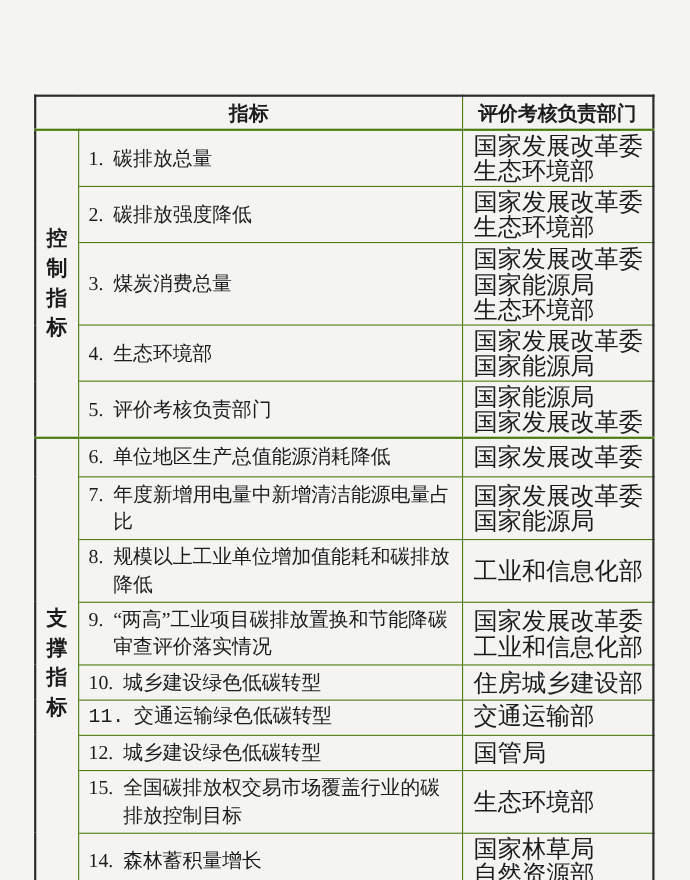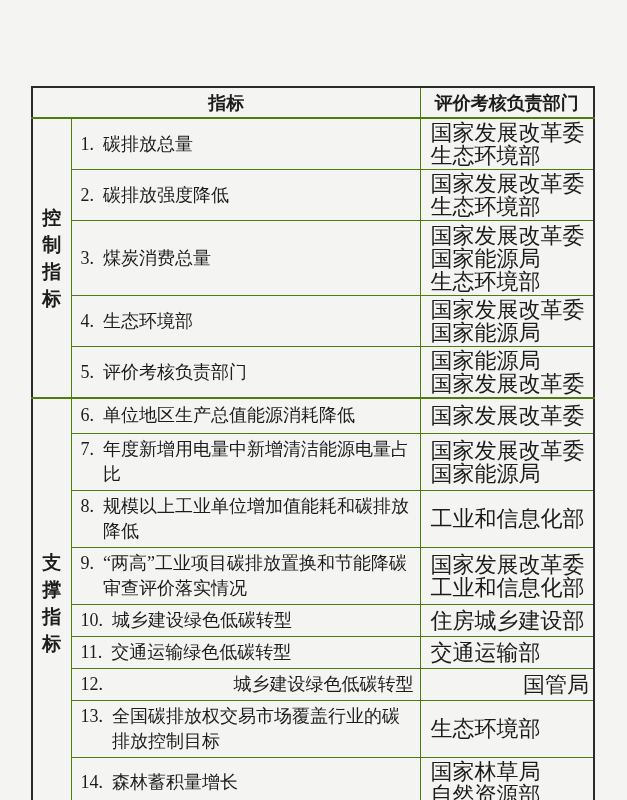--- a/index.html
+++ b/index.html
@@ -187,42 +187,42 @@
       </tr>
       <tr style="height:30px;">
         <td class="ind-cell">
           <div class="ind-flex">
             <span class="row-no">10.</span>
             <span class="ind-text">城乡建设绿色低碳转型</span>
           </div>
         </td>
         <td class="dept-cell">住房城乡建设部</td>
       </tr>
-      <tr style="height:28px;">
+      <tr style="height:28px;font-family:Liberation Mono, monospace;">
         <td class="ind-cell">
           <div class="ind-flex">
             <span class="row-no">11.</span>
             <span class="ind-text">交通运输绿色低碳转型</span>
           </div>
         </td>
         <td class="dept-cell">交通运输部</td>
       </tr>
-      <tr style="height:28px;text-align:right;">
+      <tr style="height:28px;">
         <td class="ind-cell">
           <div class="ind-flex">
             <span class="row-no">12.</span>
             <span class="ind-text">城乡建设绿色低碳转型</span>
           </div>
         </td>
         <td class="dept-cell">国管局</td>
       </tr>
       <tr style="height:54px;">
         <td class="ind-cell">
           <div class="ind-flex">
-            <span class="row-no">13.</span>
+            <span class="row-no">15.</span>
             <span class="ind-text">全国碳排放权交易市场覆盖行业的碳排放控制目标</span>
           </div>
         </td>
         <td class="dept-cell">生态环境部</td>
       </tr>
       <tr style="height:51px;">
         <td class="ind-cell">
           <div class="ind-flex">
             <span class="row-no">14.</span>
             <span class="ind-text">森林蓄积量增长</span>

